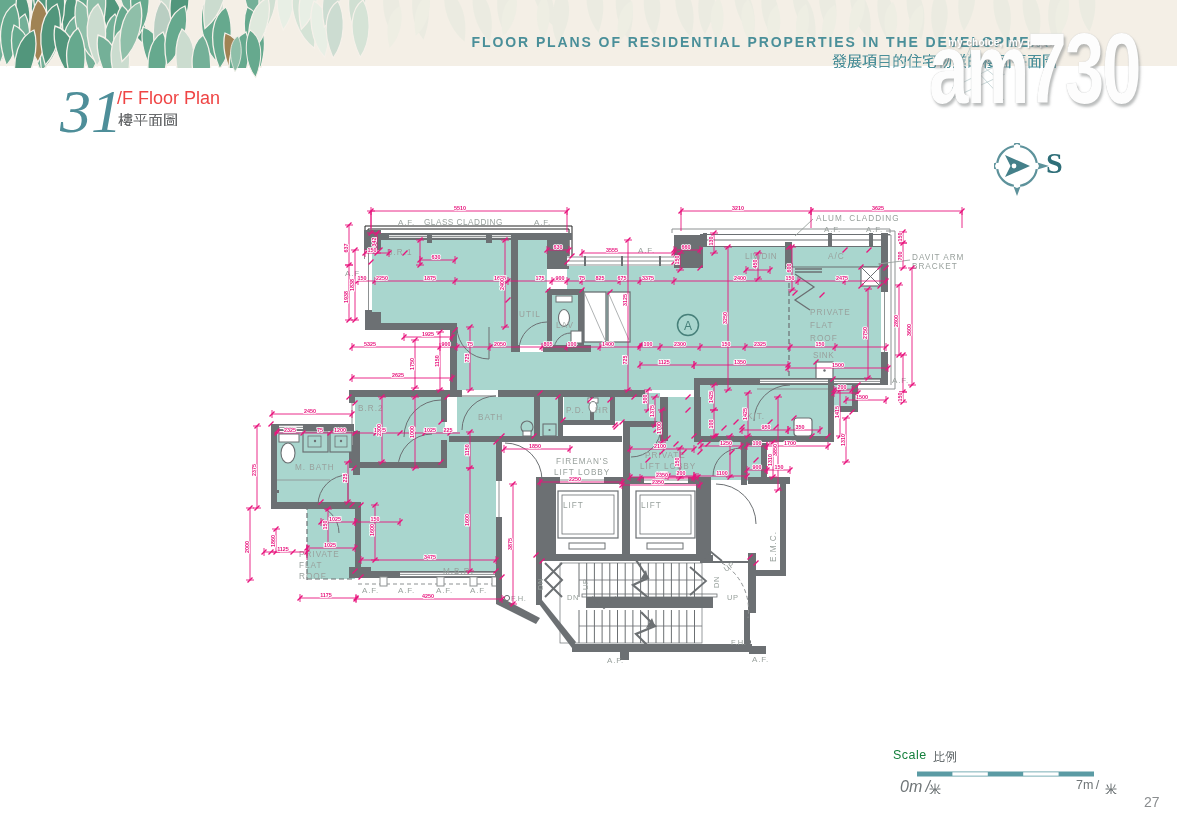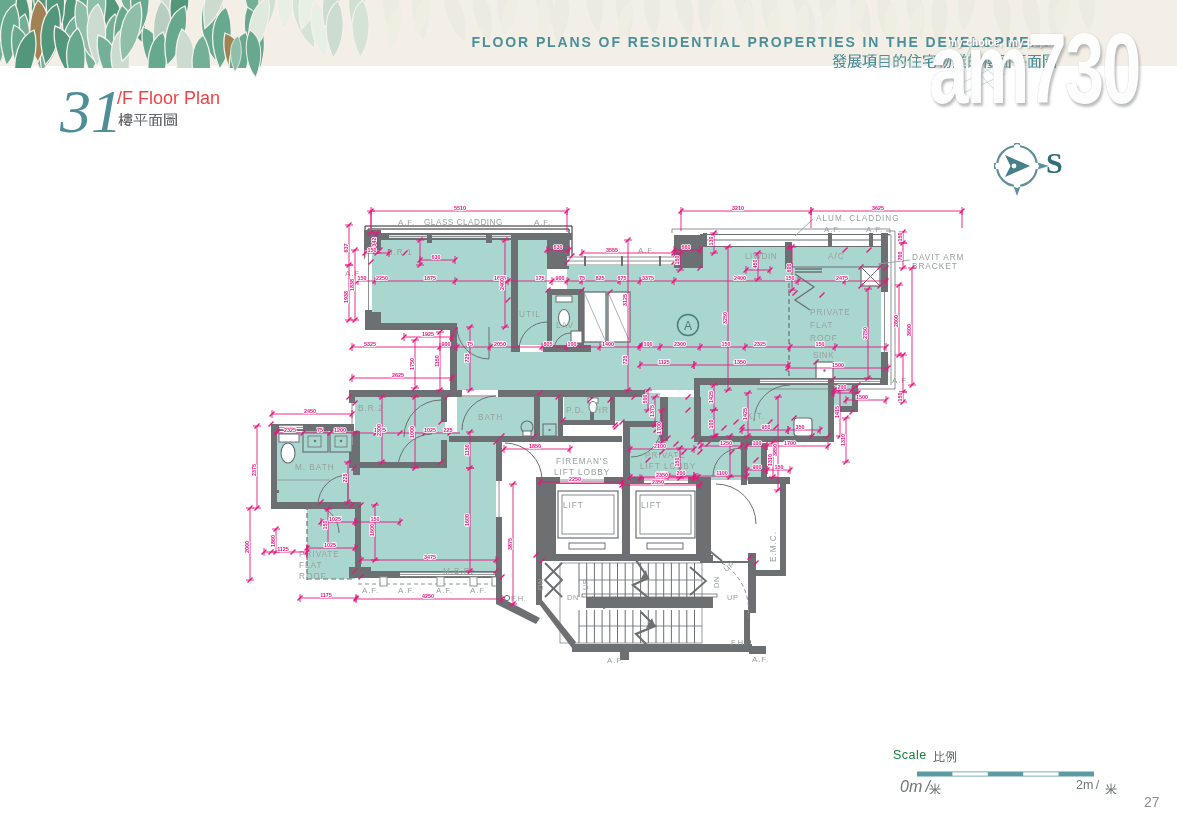--- a/index.html
+++ b/index.html
@@ -679,17 +679,17 @@
   </svg>
 <svg class="abs" style="left:916px;top:770px" width="182" height="10" viewBox="0 0 182 10">
 <rect x="1" y="1.5" width="177" height="5" fill="#5b9ba4"></rect>
 <rect x="36.4" y="2.3" width="35.4" height="3.4" fill="#fff"></rect>
 <rect x="107.2" y="2.3" width="35.4" height="3.4" fill="#fff"></rect>
 </svg>
 <div class="abs" style="left:900px;top:778px;font-size:16px;color:#6f7577;font-style:italic;">0m / </div>
 <svg class="abs" style="left:929px;top:780px" width="14" height="14" viewBox="0 0 14 14">
     <path fill="#6f7577" d="M5.5 3.5h1v.5h-1zM5.5 4h1v.5h-1zM1.5 4.5h1v.5h-1zM5.5 4.5h1v.5h-1zM9.5 4.5h1v.5h-1zM1.5 5h1.5v.5h-1.5zM5.5 5h1v.5h-1zM9.5 5h1v.5h-1zM2 5.5h1v.5h-1zM5.5 5.5h1v.5h-1zM9 5.5h1v.5h-1zM2 6h1.5v.5h-1.5zM5.5 6h1v.5h-1zM9 6h1v.5h-1zM2.5 6.5h1v.5h-1zM5.5 6.5h1v.5h-1zM8.5 6.5h1v.5h-1zM2.5 7h1.5v.5h-1.5zM5.5 7h1v.5h-1zM8 7h1.5v.5h-1.5zM3 7.5h0.5v.5h-0.5zM5.5 7.5h1v.5h-1zM8.5 7.5h0.5v.5h-0.5zM5.5 8h1v.5h-1zM0.5 8.5h11v.5h-11zM0.5 9h11v.5h-11zM4.5 9.5h3v.5h-3zM4 10h4v.5h-4zM4 10.5h1v.5h-1zM5.5 10.5h1v.5h-1zM7 10.5h1v.5h-1zM3.5 11h1v.5h-1zM5.5 11h1v.5h-1zM7.5 11h1v.5h-1zM3 11.5h1.5v.5h-1.5zM5.5 11.5h1v.5h-1zM8 11.5h1v.5h-1zM2.5 12h1.5v.5h-1.5zM5.5 12h1v.5h-1zM8 12h1.5v.5h-1.5zM2 12.5h1.5v.5h-1.5zM5.5 12.5h1v.5h-1zM8.5 12.5h1.5v.5h-1.5zM1.5 13h1.5v.5h-1.5zM5.5 13h1v.5h-1zM9 13h2v.5h-2zM0.5 13.5h2v.5h-2zM5.5 13.5h1v.5h-1zM9.5 13.5h2v.5h-2zM0.5 14h1v.5h-1zM5.5 14h1v.5h-1zM10.5 14h0.5v.5h-0.5zM5.5 14.5h1v.5h-1zM5.5 15h1v.5h-1z"></path>
   </svg>
-<div class="abs" style="left:1076px;top:778px;font-size:12.5px;color:#6f7577;">2m / </div>
+<div class="abs" style="left:1076px;top:778px;font-size:12.5px;color:#6f7577;">7m / </div>
 <svg class="abs" style="left:1105px;top:780px" width="14" height="14" viewBox="0 0 14 14">
     <path fill="#6f7577" d="M5.5 3.5h1v.5h-1zM5.5 4h1v.5h-1zM1.5 4.5h1v.5h-1zM5.5 4.5h1v.5h-1zM9.5 4.5h1v.5h-1zM1.5 5h1.5v.5h-1.5zM5.5 5h1v.5h-1zM9.5 5h1v.5h-1zM2 5.5h1v.5h-1zM5.5 5.5h1v.5h-1zM9 5.5h1v.5h-1zM2 6h1.5v.5h-1.5zM5.5 6h1v.5h-1zM9 6h1v.5h-1zM2.5 6.5h1v.5h-1zM5.5 6.5h1v.5h-1zM8.5 6.5h1v.5h-1zM2.5 7h1.5v.5h-1.5zM5.5 7h1v.5h-1zM8 7h1.5v.5h-1.5zM3 7.5h0.5v.5h-0.5zM5.5 7.5h1v.5h-1zM8.5 7.5h0.5v.5h-0.5zM5.5 8h1v.5h-1zM0.5 8.5h11v.5h-11zM0.5 9h11v.5h-11zM4.5 9.5h3v.5h-3zM4 10h4v.5h-4zM4 10.5h1v.5h-1zM5.5 10.5h1v.5h-1zM7 10.5h1v.5h-1zM3.5 11h1v.5h-1zM5.5 11h1v.5h-1zM7.5 11h1v.5h-1zM3 11.5h1.5v.5h-1.5zM5.5 11.5h1v.5h-1zM8 11.5h1v.5h-1zM2.5 12h1.5v.5h-1.5zM5.5 12h1v.5h-1zM8 12h1.5v.5h-1.5zM2 12.5h1.5v.5h-1.5zM5.5 12.5h1v.5h-1zM8.5 12.5h1.5v.5h-1.5zM1.5 13h1.5v.5h-1.5zM5.5 13h1v.5h-1zM9 13h2v.5h-2zM0.5 13.5h2v.5h-2zM5.5 13.5h1v.5h-1zM9.5 13.5h2v.5h-2zM0.5 14h1v.5h-1zM5.5 14h1v.5h-1zM10.5 14h0.5v.5h-0.5zM5.5 14.5h1v.5h-1zM5.5 15h1v.5h-1z"></path>
   </svg>
 
 <div class="abs" style="left:1144px;top:794px;font-size:14px;color:#8a8d8f;">27</div>
 </body></html>

